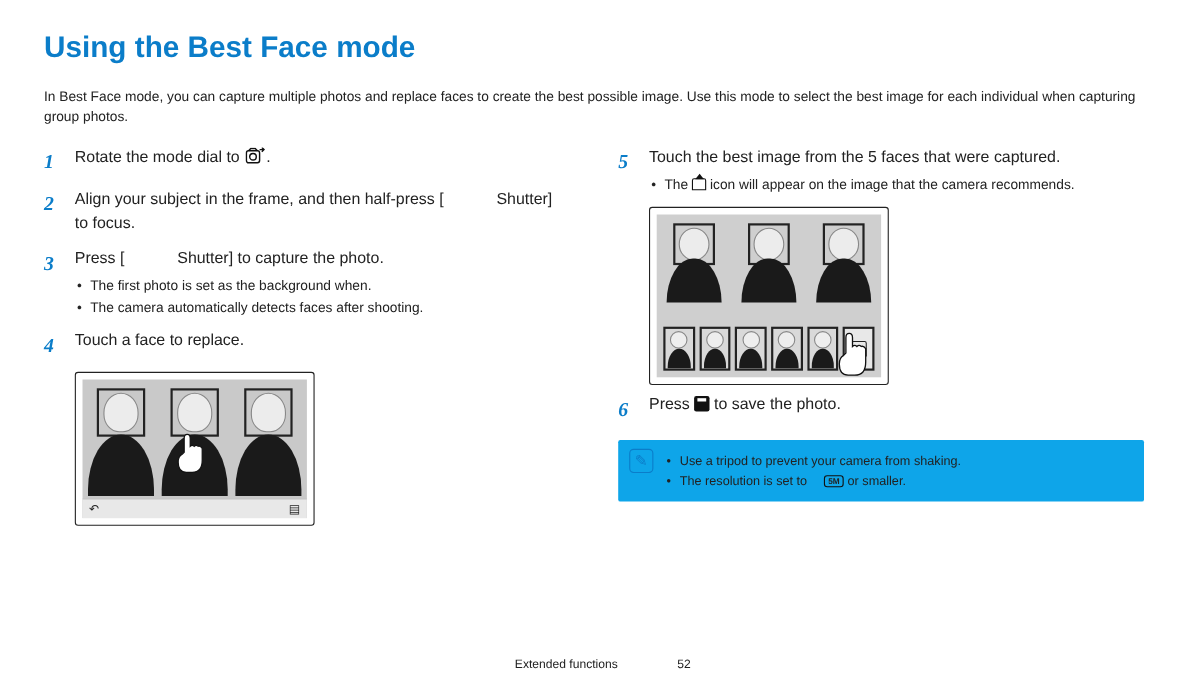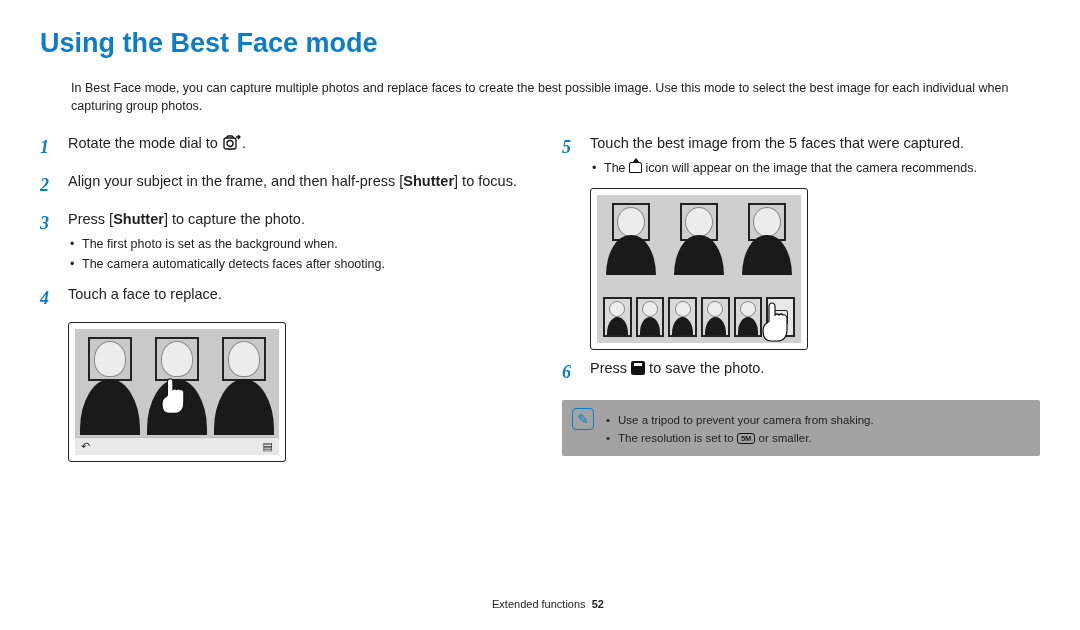--- a/index.html
+++ b/index.html
@@ -16,21 +16,20 @@
     color: #0b7dc9;
     font-size: 27px;
     font-weight: bold;
     margin-bottom: 20px;
   }
   .intro {
     font-size: 12.5px;
     line-height: 1.45;
     margin-bottom: 18px;
     color: #222;
-    margin-left: 31px;
   }
   .columns {
     display: flex;
     gap: 44px;
   }
   .col { flex: 1; }
   .step {
     display: flex;
     gap: 14px;
     margin-bottom: 10px;
@@ -245,21 +244,21 @@
     position: relative;
   }
   .save-icon::after {
     content: "";
     position: absolute;
     top: 2px; left: 3px;
     width: 8px; height: 3px;
     background: #fff;
   }
   .note-box {
-    background: #a3a3a3;
+    background: #0ea5e9;
     display: flex;
     gap: 10px;
     padding: 8px 10px;
     margin-top: 14px;
     border-radius: 2px;
   }
   .note-icon {
     width: 22px;
     height: 22px;
     border: 1.5px solid #0b7dc9;
@@ -278,20 +277,21 @@
   .note-box .bullets li { font-size: 11.5px; }
   .res-badge {
     display: inline-block;
     border: 1.1px solid #111;
     border-radius: 3px;
     font-size: 7.5px;
     font-weight: bold;
     padding: 0px 3px;
     vertical-align: 1px;
     line-height: 1.2;
+    margin-left: 12px;
   }
   .recommend-icon {
     display: inline-block;
     width: 13px; height: 11px;
     border: 1.6px solid #111;
     border-radius: 2px 2px 0 0;
     position: relative;
     vertical-align: -1px;
   }
   .recommend-icon::before {
@@ -311,21 +311,21 @@
   .footer {
     position: absolute;
     bottom: 20px;
     left: 0; right: 0;
     text-align: center;
     font-size: 11px;
     color: #222;
     padding-left: 16px;
   }
   .bar-ic { font-size: 11px; color: #222; }
-  b { font-weight: bold; }
+  b { font-weight: normal; margin-left: 48px; }
 </style>
 </head>
 <body>
 
 <h1>Using the Best Face mode</h1>
 <p class="intro">In Best Face mode, you can capture multiple photos and replace faces to create the best possible image. Use this mode to select the best image for each individual when capturing group photos.</p>
 
 <div class="columns">
 
   <div class="col">

